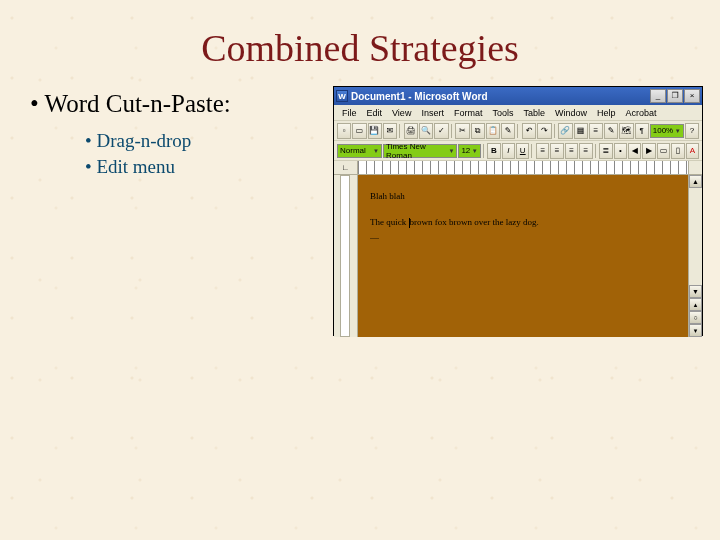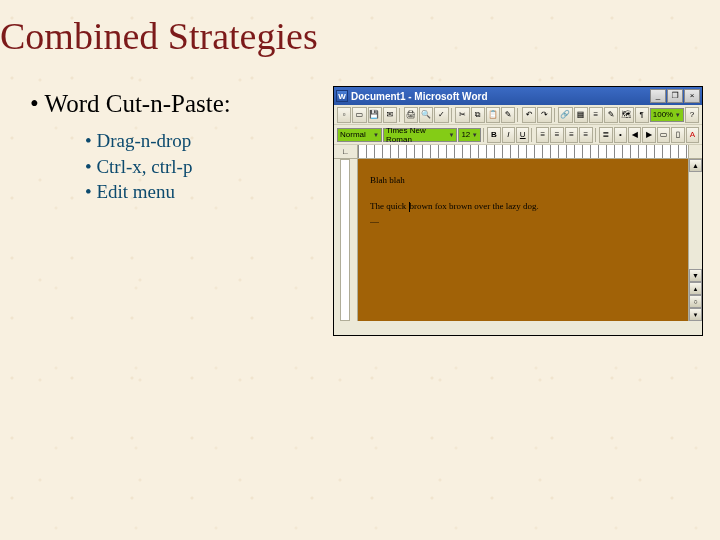--- a/index.html
+++ b/index.html
@@ -10,23 +10,24 @@
     background-image:
       radial-gradient(circle at 20% 30%, rgba(230,210,180,.4) 1px, transparent 2px),
       radial-gradient(circle at 70% 60%, rgba(230,210,180,.3) 1px, transparent 2px),
       radial-gradient(circle at 40% 80%, rgba(230,210,180,.35) 1px, transparent 2px);
     background-size: 60px 60px, 80px 80px, 100px 100px;
     font-family: "Times New Roman", serif;
     overflow: hidden;
     position: relative;
   }
   .title {
+    text-align: center;
     font-size: 38px;
     color: #7c1a1a;
-    padding-top: 14px;
+    padding-top: 26px;
     font-weight: normal;
   }
   .content { position: absolute; top: 90px; left: 0; width: 100%; }
   .left { position: absolute; left: 30px; top: 0; width: 300px; }
   .bullet1 { font-size: 25px; color: #000; margin-bottom: 10px; }
   .bullet1::before { content: "• "; }
   .sublist { margin-left: 55px; margin-top: 6px; }
   .bullet2 { font-size: 19px; color: #0c4a6e; line-height: 1.35; }
   .bullet2::before { content: "• "; }
 
@@ -123,39 +124,50 @@
 </head>
 <body>
 
 <h1 class="title">Combined Strategies</h1>
 
 <div class="content">
   <div class="left">
     <div class="bullet1">Word Cut-n-Paste:</div>
     <div class="sublist">
       <div class="bullet2">Drag-n-drop</div>
-      <div class="bullet2">Ctrl-x, ctrl-p</div>
       <div class="bullet2">Edit menu</div>
     </div>
   </div>
 </div>
 
 <div class="wordwin">
   <div class="titlebar">
     <div class="titlebar-left">
       <div class="word-icon">W</div>
       <div class="titlebar-text">Document1 - Microsoft Word</div>
     </div>
     <div class="winbtns">
       <div class="winbtn">_</div>
       <div class="winbtn">❐</div>
       <div class="winbtn">×</div>
     </div>
   </div>
 
+  <div class="menubar">
+    <span class="menuitem">File</span>
+    <span class="menuitem">Edit</span>
+    <span class="menuitem">View</span>
+    <span class="menuitem">Insert</span>
+    <span class="menuitem">Format</span>
+    <span class="menuitem">Tools</span>
+    <span class="menuitem">Table</span>
+    <span class="menuitem">Window</span>
+    <span class="menuitem">Help</span>
+    <span class="menuitem">Acrobat</span>
+  </div>
 
   <div class="toolbar1">
     <div class="tbtn">▫</div>
     <div class="tbtn">▭</div>
     <div class="tbtn">💾</div>
     <div class="tbtn">✉</div>
     <div class="tsep"></div>
     <div class="tbtn">🖨</div>
     <div class="tbtn">🔍</div>
     <div class="tbtn">✓</div>

